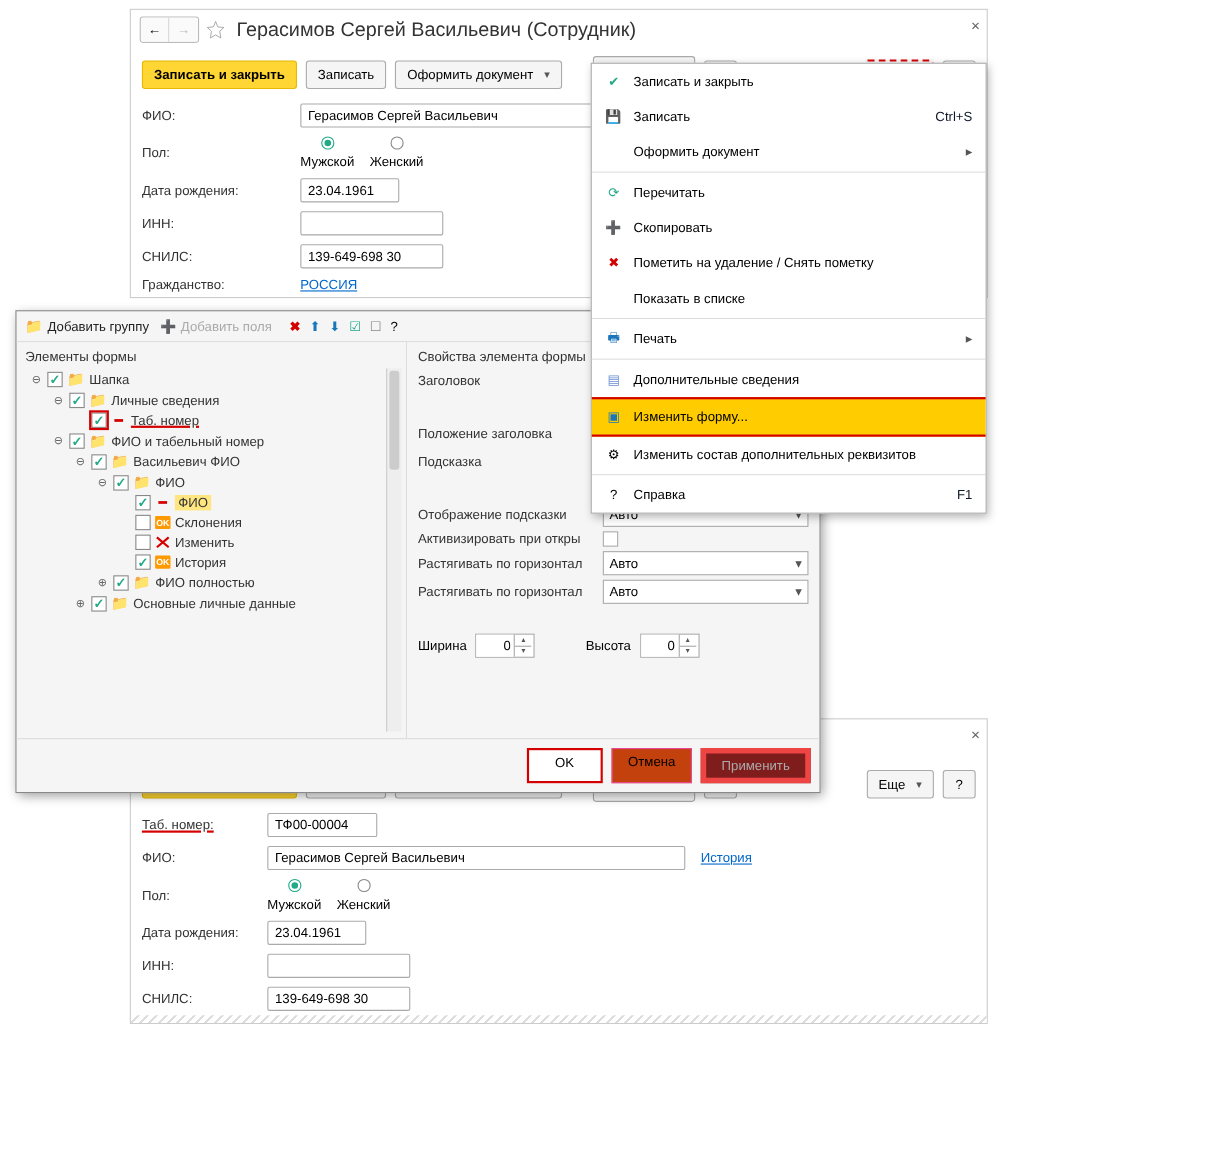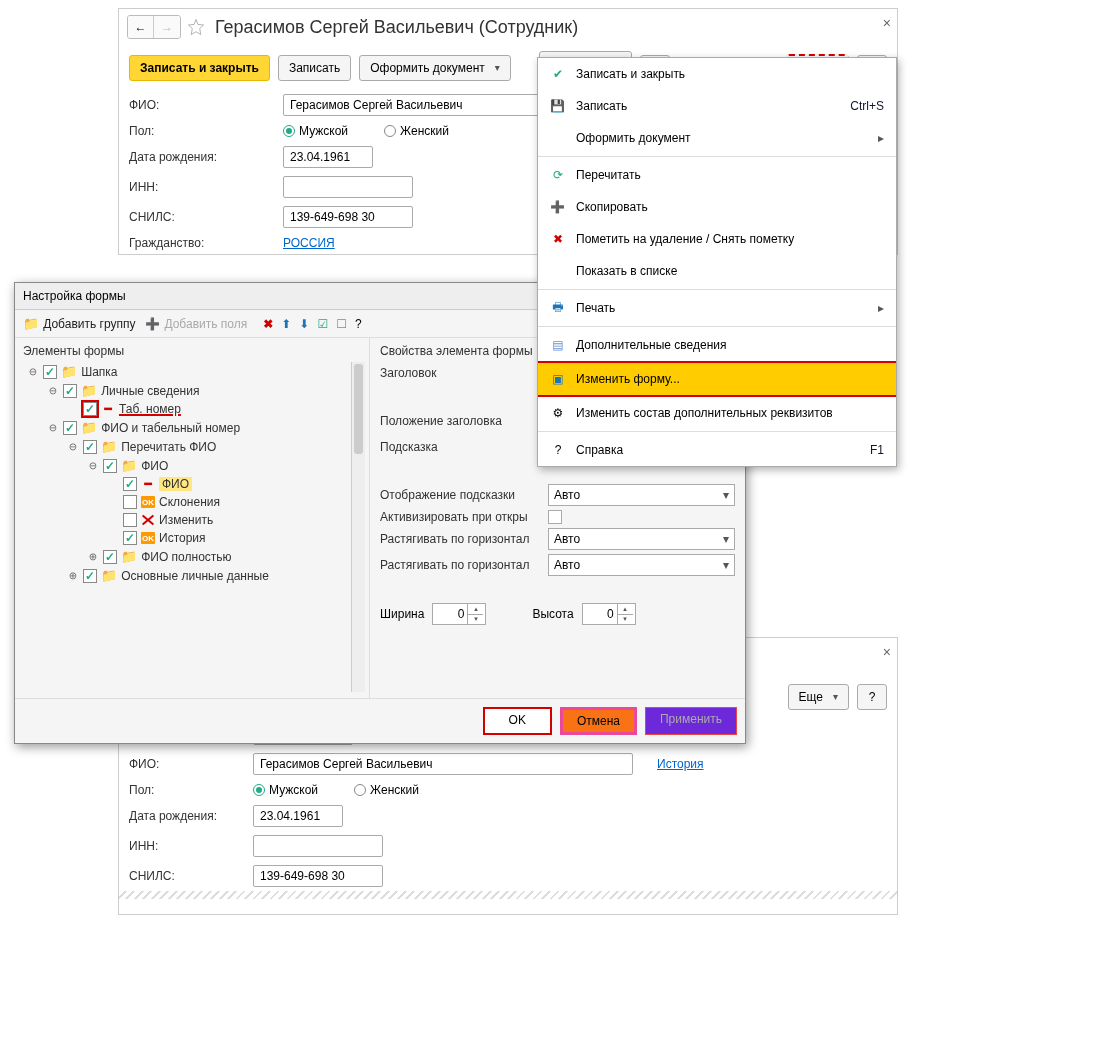--- a/index.html
+++ b/index.html
@@ -13,26 +13,26 @@
 .star { width:18px; height:18px; stroke:#999; fill:none; }
 .wtitle { font-size:18px; color:#333; margin-left:4px; }
 .closex { position:absolute; right:6px; top:6px; color:#666; cursor:pointer; font-size:14px;}
 .toolbar { display:flex; align-items:center; padding:6px 10px; gap:8px; }
 .btn { border:1px solid #aaa; border-radius:3px; padding:5px 10px; background:#f5f5f5; cursor:pointer; display:inline-flex; align-items:center; gap:6px; }
 .btn-yellow { background:#ffd633; border-color:#e6b800; font-weight:bold; }
 .btn.drop::after { content:"▾"; color:#555; font-size:10px; margin-left:4px;}
 .toolbar-gap{flex:1;}
 .iconbtn { border:1px solid #aaa; border-radius:3px; width:30px; height:26px; background:#f5f5f5; display:flex; align-items:center; justify-content:center; cursor:pointer;}
 .form-area { padding:0 10px; }
-.frow { display:flex; align-items:center; padding:4px 0; gap:24px; }
+.frow { display:flex; align-items:center; padding:4px 0; gap:14px; }
 .flbl { width:130px; color:#333; }
 .finput { border:1px solid #aaa; border-radius:2px; padding:3px 6px; background:#fff; }
 .link { color:#0066cc; cursor:pointer; }
 .underline { text-decoration:underline; }
-.radio { display:flex; align-items:center; gap:4px; margin-right:12px;}
+.radio { display:flex; align-items:center; gap:4px; flex-direction:column;}
 .radio .dot { width:12px; height:12px; border:1px solid #888; border-radius:50%; display:inline-flex; align-items:center; justify-content:center;}
 .radio.sel .dot { border-color:#2a8; }
 .radio.sel .dot::after { content:""; width:6px; height:6px; background:#2a8; border-radius:50%;}
 
 
 .menu { position:absolute; right:0; top:48px; width:360px; background:#fff; border:1px solid #aaa; box-shadow:2px 3px 8px rgba(0,0,0,0.3); z-index:50;}
 .menu-item { display:flex; align-items:center; padding:8px 12px; gap:10px; cursor:pointer;}
 .menu-item.highlight { background:#ffcc00; border-top:2px solid #d40000; border-bottom:2px solid #d40000;}
 .menu-sep { height:1px; background:#ddd; margin:2px 0;}
 .menu-icon { width:16px; height:16px; display:flex; align-items:center; justify-content:center;}
@@ -74,22 +74,22 @@
 .pinput { flex:1; border:1px solid #aaa; background:#fff; padding:3px 5px; display:flex; align-items:center; height:22px;}
 .pinput .caret{margin-left:auto;color:#555;}
 .spin { width:54px; border:1px solid #aaa; background:#fff; display:flex; height:22px;}
 .spin input{border:0;width:34px;text-align:right;padding:0 3px;}
 .spin .spb{width:16px;border-left:1px solid #aaa;display:flex;flex-direction:column;}
 .spin .spb div{flex:1;display:flex;align-items:center;justify-content:center;font-size:7px;color:#555;border-bottom:1px solid #aaa;}
 .spin .spb div:last-child{border-bottom:0;}
 .pchk { width:14px; height:14px; border:1px solid #aaa; background:#fff;}
 .dlg-foot { display:flex; justify-content:flex-end; gap:8px; padding:8px; border-top:1px solid #ddd;}
 .btn-ok { border:2px solid #d40000; background:#fff; padding:4px 24px; cursor:pointer;}
-.btn-plain { border:3px solid #ec4899; background:#f97316; padding:4px 14px; cursor:pointer;}
-.btn-dis { border:1px solid #ef4444; background:#6d28d9; padding:4px 14px; color:#aaa;}
+.btn-plain { border:1px solid #ec4899; background:#c2410c; padding:4px 14px; cursor:pointer;}
+.btn-dis { border:5px solid #ef4444; background:#7f1d1d; padding:4px 14px; color:#aaa;}
 
 
 .win2 { margin-left:118px; margin-top:382px; width:780px; height:278px; overflow:hidden;}
 .ragged { height:8px; background:repeating-linear-gradient(-45deg,#fff,#fff 4px,#ddd 4px,#ddd 6px);}
 .redul { text-decoration:underline; text-decoration-color:#d40000; text-decoration-thickness:2px;}
 .print-ic{color:#1a75bb;}
 .list-ic{color:#6a8dd4;}
 </style>
 </head>
 <body>
@@ -209,24 +209,20 @@
     <div class="menu-sep"></div>
     <div class="menu-item">
         <span class="menu-icon">?</span>
         <span class="menu-label">Справка</span>
         <span class="menu-short">F1</span>
       </div>
   </div>
 </div>
 
 <div class="dialog">
-  <div class="dlg-title">
-      <span>Настройка формы</span>
-      <span class="x">✕</span>
-    </div>
   <div class="dlg-tb">
     <span class="link2">
         <span class="folder">📁</span>
         <span>Добавить группу</span>
       </span>
     <span class="link2 disabled">
         <span style="color:#9c9">➕</span>
         <span>Добавить поля</span>
       </span>
     <span class="dlg-tb-icons">
@@ -268,21 +264,21 @@
         <div class="trow tind1">
             <span class="expander">⊖</span>
             <span class="chk on"></span>
             <span class="folder">📁</span>
             <span class="tlabel">ФИО и табельный номер</span>
           </div>
         <div class="trow tind2">
             <span class="expander">⊖</span>
             <span class="chk on"></span>
             <span class="folder">📁</span>
-            <span class="tlabel">Перечитать ФИО</span>
+            <span class="tlabel">Васильевич ФИО</span>
           </div>
         <div class="trow tind3">
             <span class="expander">⊖</span>
             <span class="chk on"></span>
             <span class="folder">📁</span>
             <span class="tlabel">ФИО</span>
           </div>
         <div class="trow tind4">
             <span class="expander" style="visibility:hidden">·</span>
             <span class="chk on"></span>

